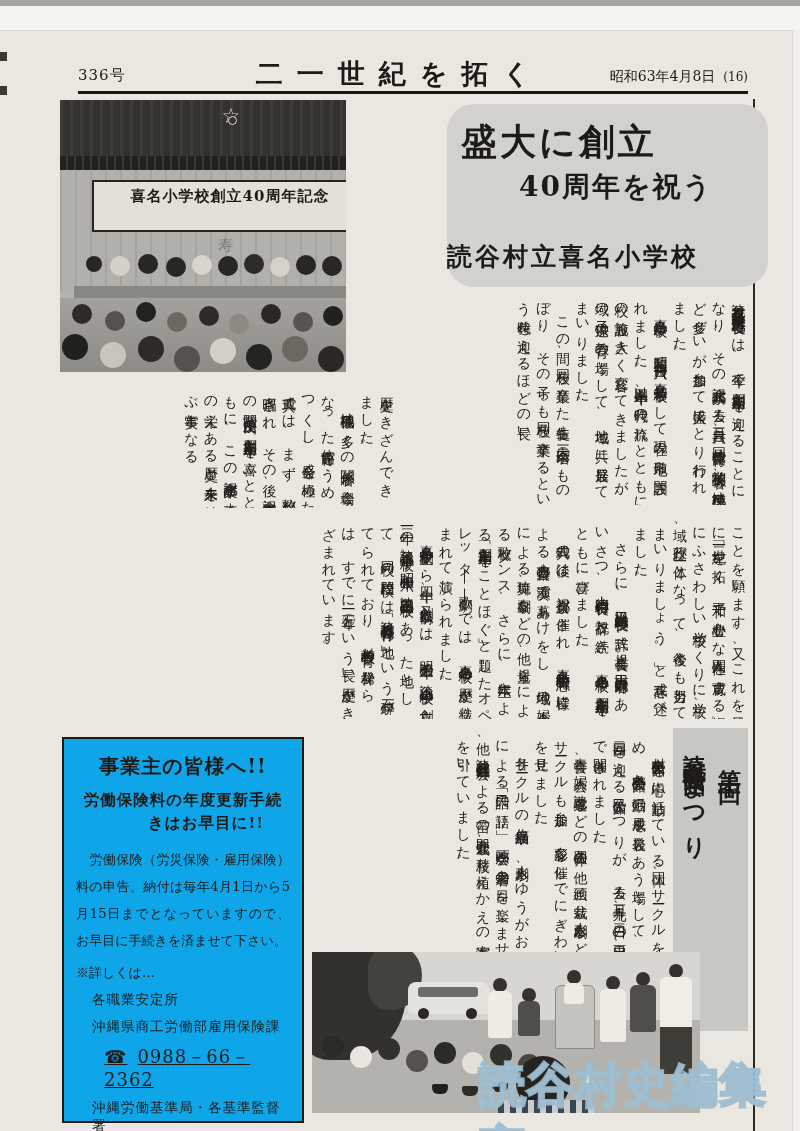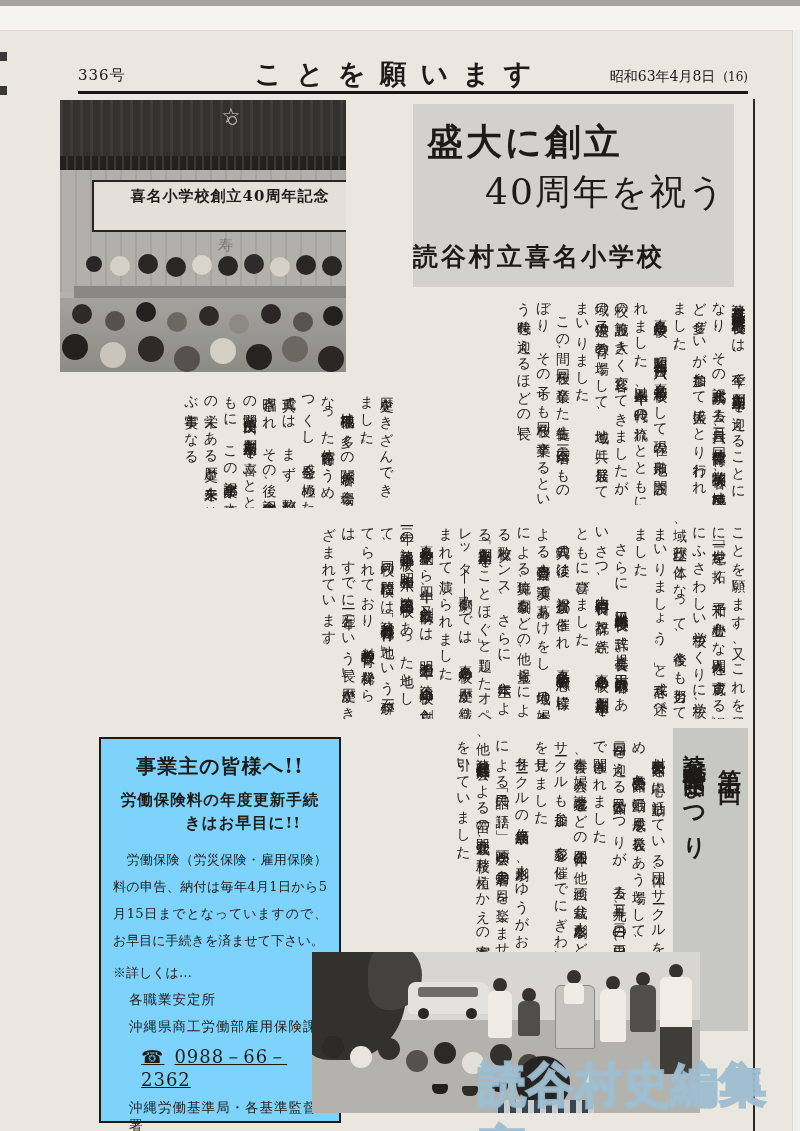--- a/index.html
+++ b/index.html
@@ -12,39 +12,39 @@
   .right-strip{left:792px;top:30px;width:8px;height:1101px;background:#f0efeb;border-left:1px solid #dcdad6;}
   .scan-mark{left:0;width:7px;height:9px;background:#3a3835;}
   .vrule{left:753px;top:99px;width:2px;height:1032px;background:#2a2825;}
   
   .issue{left:78px;top:66px;font-size:15px;letter-spacing:1px;}
   .masthead{left:0;top:56px;width:800px;text-align:center;font-size:27px;font-weight:600;letter-spacing:14px;}
   .dateline{left:0;top:68px;width:748px;text-align:right;font-size:14px;}
   .pageno{font-size:12px;margin-left:8px;text-align:right;}
   .hrule{left:78px;top:91px;width:670px;height:2.5px;background:#191714;}
   
-  .hbox1{left:413px;top:104px;width:321px;height:183px;background:#d2d1cd;}
+  .hbox1{left:447px;top:104px;width:321px;height:183px;background:#d2d1cd;border-radius:27px;}
   .hl1{left:14px;top:14px;font-size:36px;font-weight:bold;letter-spacing:3px;}
-  .hl2{left:72px;top:64px;font-size:36px;font-weight:normal;letter-spacing:2px;}
+  .hl2{left:72px;top:64px;font-size:28px;font-weight:bold;letter-spacing:2px;}
   .hl3{left:0;top:136px;width:100%;font-size:25px;font-weight:bold;letter-spacing:3px;}
   .hbox2{left:673px;top:728px;width:75px;height:303px;background:#c7c7c3;
          writing-mode:vertical-rl;text-orientation:mixed;padding:0;}
   .hbox2 .h2a{display:block;font-size:23px;font-weight:bold;letter-spacing:5px;padding-top:16px;margin:6px 2px 0 0;}
   .hbox2 .h2b{display:block;font-size:23px;font-weight:bold;letter-spacing:4px;padding-top:8px;margin-right:4px;}
   
   .vtext{writing-mode:vertical-rl;text-orientation:mixed;overflow:hidden;
          font-size:14px;line-height:19.5px;letter-spacing:1.2px;color:#201e1a;}
   .vtext p{margin:0;padding:0;}
   .blockA{left:398px;top:292px;width:350px;height:213px;}
   .blockB{left:60px;top:386px;width:336px;height:122px;}
   .blockC{left:62px;top:518px;width:686px;height:201px;}
   .blockD{left:318px;top:731px;width:350px;height:238px;}
   
-  .adbox{left:62px;top:737px;width:242px;height:386px;background:#7dd3fc;
-         border:2.5px solid #1c1a17;box-sizing:border-box;padding:10px 12px;margin-left:37px;}
+  .adbox{left:62px;top:737px;width:242px;height:386px;background:#0ea5e9;
+         border:2.5px solid #1c1a17;box-sizing:border-box;padding:10px 12px;}
   .ad-title{font-size:20px;font-weight:bold;text-align:center;letter-spacing:1px;margin-top:4px;}
   .ad-sub1{font-size:15.5px;font-weight:bold;text-align:center;margin-top:10px;letter-spacing:1px;}
   .ad-sub2{font-size:15.5px;font-weight:bold;text-align:right;padding-right:26px;margin-top:2px;letter-spacing:1px;}
   .ad-body{font-size:13px;line-height:27px;margin-top:12px;text-align:justify;}
   .ad-note{font-size:13px;margin-top:10px;}
   .ad-line{font-size:13.5px;margin-top:9px;padding-left:16px;letter-spacing:1px;}
   .ad-phone{font-size:18px;margin-top:9px;padding-left:28px;letter-spacing:1px;text-decoration:underline;}
   .ad-phone .tel{margin-right:10px;}
   
   .photo1{left:60px;top:100px;width:286px;height:272px;background:#b4b2ac;overflow:hidden;}
@@ -120,21 +120,21 @@
 <body>
 
 <div class="abs top-band"></div>
 <div class="abs top-strip"></div>
 <div class="abs right-strip"></div>
 <div class="abs scan-mark" style="top:52px;"></div>
 <div class="abs scan-mark" style="top:86px;"></div>
 <div class="abs vrule"></div>
 
 <div class="abs issue">336号</div>
-<div class="abs masthead">ことを願います</div>
+<div class="abs masthead">二一世紀を拓く</div>
 <div class="abs dateline"><span>昭和63年4月8日</span><span class="pageno">(16)</span></div>
 <div class="abs hrule"></div>
 
 <figure class="abs photo1" style="margin:0;">
   <div class="abs p1-top"></div>
   <div class="abs p1-emblem"><span>☆</span><i></i></div>
   <div class="abs p1-valance"></div>
   <div class="abs p1-backdrop"></div>
   <div class="abs p1-banner">
     <span class="b1">喜名小学校創立40周年記念</span>

